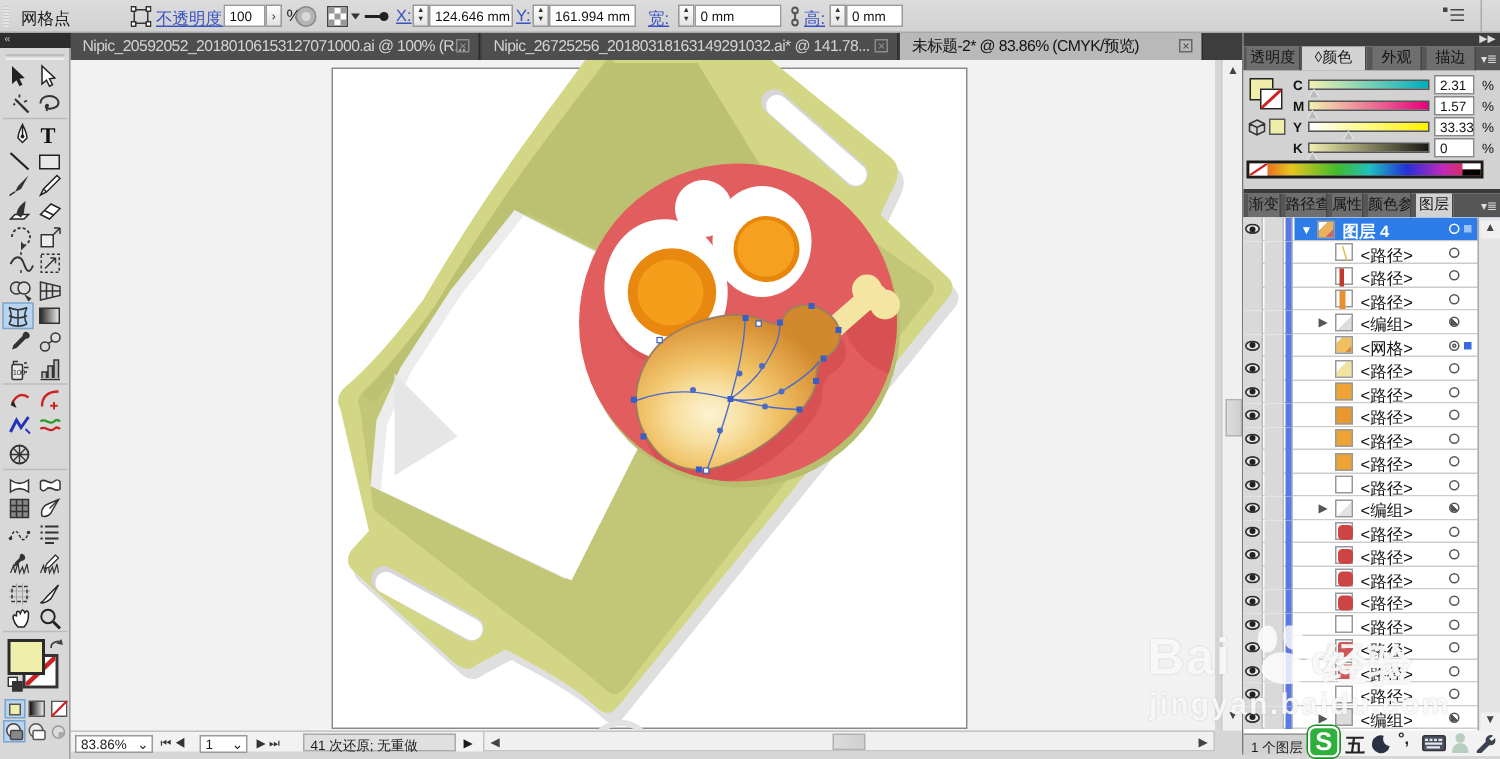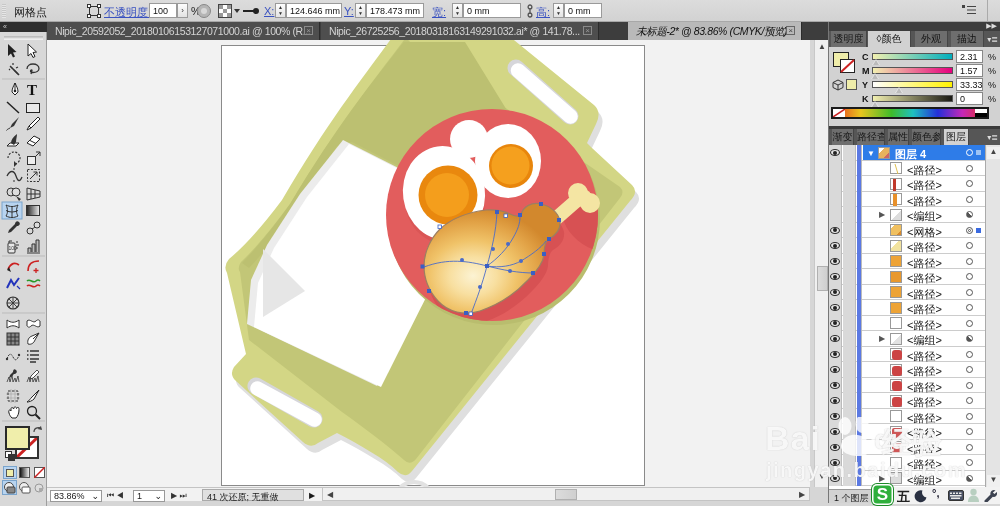--- a/index.html
+++ b/index.html
@@ -92,21 +92,21 @@
   <div class="abs" style="left:234px;top:9px;width:0;height:0;border-left:3px solid transparent;border-right:3px solid transparent;border-top:4px solid #333;"></div>
   <svg class="abs" style="left:243px;top:7px" width="18" height="8">
         <line x1="0" y1="4" x2="12" y2="4" stroke="#222" stroke-width="2"></line>
         <circle cx="13" cy="4" r="3" fill="#222"></circle>
       </svg>
   <div class="abs blue" style="left:264px;top:5px;">X:</div>
   <div class="spin" style="left:275px;">▲<br>▼</div>
   <div class="inp" style="left:286px;width:56px;">124.646 mm</div>
   <div class="abs blue" style="left:344px;top:5px;">Y:</div>
   <div class="spin" style="left:355px;">▲<br>▼</div>
-  <div class="inp" style="left:366px;width:58px;">178.473 mm</div>
+  <div class="inp" style="left:366px;width:58px;">161.994 mm</div>
   <div class="abs blue" style="left:432px;top:5px;">宽:</div>
   <div class="spin" style="left:452px;">▲<br>▼</div>
   <div class="inp" style="left:463px;width:58px;">0 mm</div>
   <svg class="abs" style="left:525px;top:4px" width="10" height="14">
         <path d="M5 1 C7.5 1 7.5 5 5 5 C2.5 5 2.5 1 5 1 M5 9 C7.5 9 7.5 13 5 13 C2.5 13 2.5 9 5 9 M5 4 L5 10" fill="none" stroke="#555" stroke-width="1.3"></path>
       </svg>
   <div class="abs blue" style="left:536px;top:5px;">高:</div>
   <div class="spin" style="left:553px;">▲<br>▼</div>
   <div class="inp" style="left:564px;width:38px;">0 mm</div>
   <svg class="abs" style="left:962px;top:4px" width="16" height="12">
@@ -115,21 +115,21 @@
         <line x1="5" y1="6" x2="14" y2="6" stroke="#444"></line>
         <line x1="5" y1="9.5" x2="14" y2="9.5" stroke="#444"></line>
       </svg>
   <div class="abs" style="left:987px;top:0;width:1px;height:22px;background:#aaa;"></div>
 </div>
 
 <div id="tabbar">
   <div class="abs" style="left:0;top:0;width:47px;height:10px;background:#2e2e2e;color:#ccc;font-size:8px;line-height:9px;padding-left:3px;">«</div>
   <div class="dtab" style="left:47px;width:273px;">Nipic_20592052_20180106153127071000.ai @ 100% (R...<span class="xbox">×</span></div>
   <div class="dtab" style="left:321px;width:278px;">Nipic_26725256_20180318163149291032.ai* @ 141.78...<span class="xbox">×</span></div>
-  <div class="dtab active" style="left:628px;width:174px;font-style:italic;">未标题-2* @ 83.86% (CMYK/预览)<span class="xbox">×</span></div>
+  <div class="dtab active" style="left:600px;width:202px;">未标题-2* @ 83.86% (CMYK/预览)<span class="xbox">×</span></div>
 </div>
 
 <div id="canvas">
   <div id="artboard"></div>
   <svg id="art" class="abs" style="left:0;top:0" width="763" height="447" viewBox="47 40 763 447" xmlns="http://www.w3.org/2000/svg">
     <defs>
       <radialGradient id="meat" cx="0.36" cy="0.66" r="0.62">
         <stop offset="0" stop-color="#fcf3d3"></stop>
         <stop offset="0.28" stop-color="#f8dfa0"></stop>
         <stop offset="0.52" stop-color="#f0c369"></stop>

